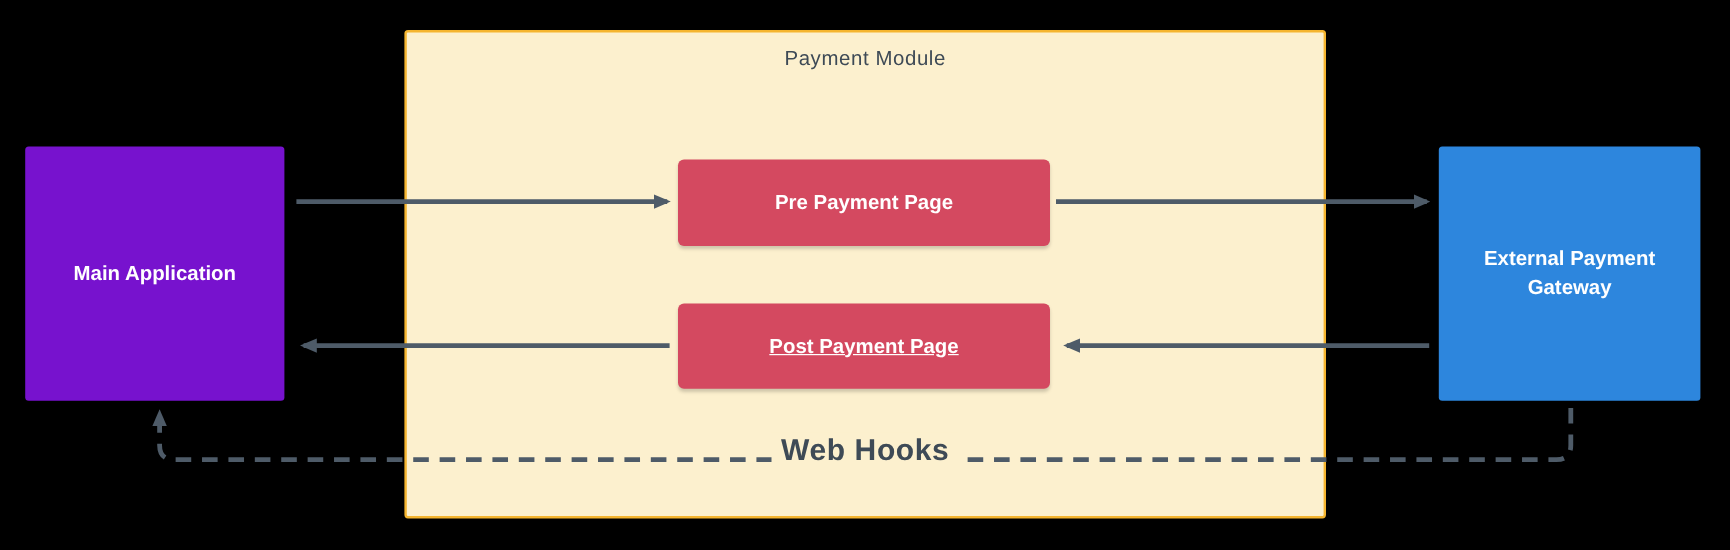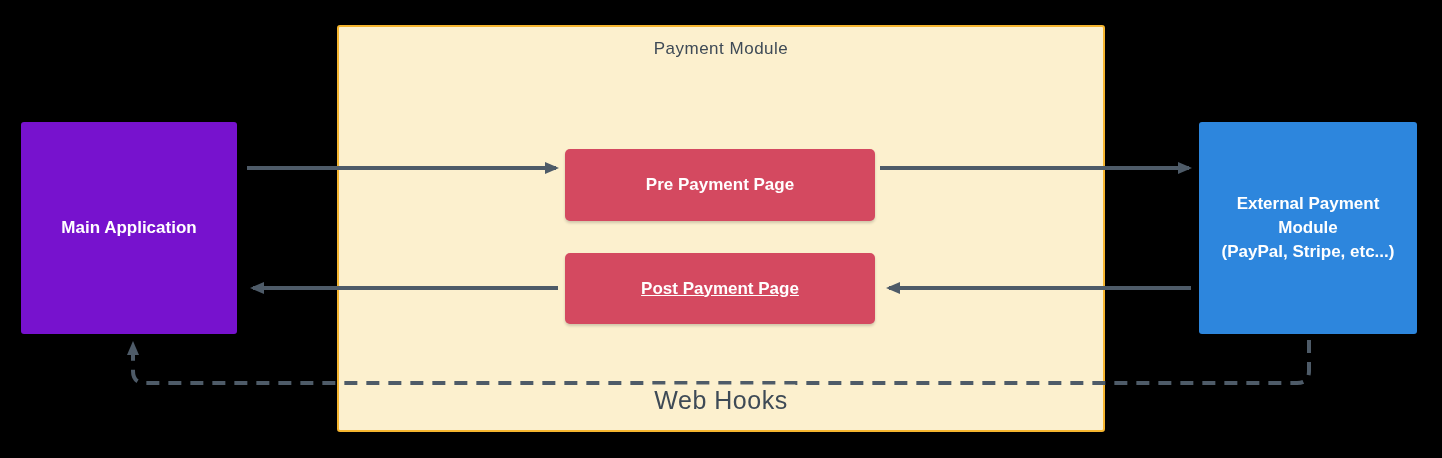--- a/index.html
+++ b/index.html
@@ -24,21 +24,21 @@
   #payment-module {
     position:absolute; left:337px; top:25px; width:768px; height:407px;
     background:var(--cream); border:2px solid var(--gold); border-radius:3px;
   }
   #payment-module-title {
     position:absolute; left:337px; top:39px; width:768px; text-align:center;
     color:var(--dark-text); font-size:17px; font-weight:normal;
     letter-spacing:0.5px;
   }
   #pre-payment {
-    left:565px; top:149px; width:310px; height:72px;
+    left:565px; top:133px; width:310px; height:72px;
     background:var(--red); border-radius:5px;
     box-shadow:0 2px 3px rgba(0,0,0,0.18);
   }
   #post-payment {
     left:565px; top:253px; width:310px; height:71px;
     background:var(--red); border-radius:5px;
     box-shadow:0 2px 3px rgba(0,0,0,0.18);
     text-decoration:underline;
   }
   #gateway {
@@ -47,23 +47,23 @@
   }
   #gateway span { display:block; }
   #edges-svg {
     position:absolute; left:0; top:0; width:1442px; height:458px;
     pointer-events:none;
   }
   .edge { stroke:var(--slate); stroke-width:4; fill:none; }
   .edge.dashed { stroke-dasharray:13 9; }
   .ah { fill:var(--slate); }
   #webhooks-label {
-    position:absolute; left:721px; top:400px; transform:translate(-50%,-50%);
+    position:absolute; left:721px; top:376px; transform:translate(-50%,-50%);
     background:var(--cream); color:var(--dark-text);
-    font-size:25px; font-weight:normal; padding:1px 8px; white-space:nowrap;
+    font-size:25px; font-weight:bold; padding:1px 8px; white-space:nowrap;
     letter-spacing:0.5px;
   }
 </style>
 </head>
 <body>
 
 <div id="canvas">
 
   <div id="payment-module"></div>
   <div id="payment-module-title">Payment Module</div>
@@ -88,20 +88,19 @@
   <div id="pre-payment" class="node">
     <span>Pre Payment Page</span>
   </div>
 
   <div id="post-payment" class="node">
     <span>Post Payment Page</span>
   </div>
 
   <div id="gateway" class="node">
     <div>
-      <span style="display:block; max-width:190px; margin:0 auto;">External Payment Module</span>
-      <span>(PayPal, Stripe, etc...)</span>
+      <span style="display:block; max-width:190px; margin:0 auto;">External Payment Gateway</span>
     </div>
   </div>
 
   <div id="webhooks-label">Web Hooks</div>
 
 </div>
 
 </body></html>

